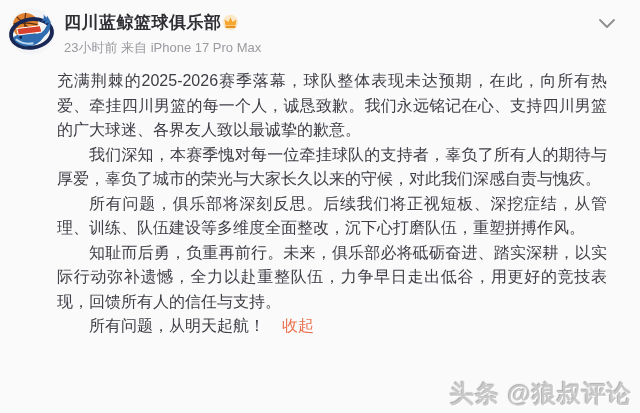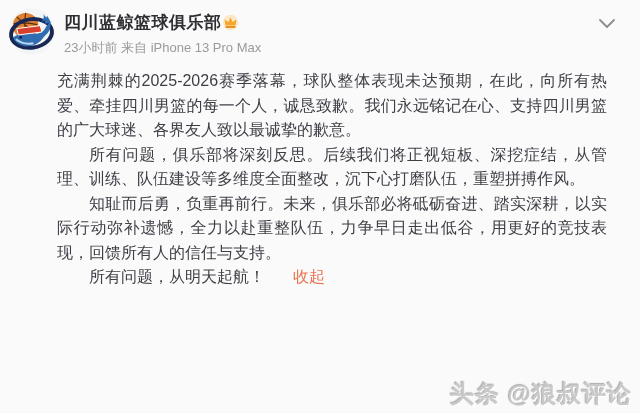--- a/index.html
+++ b/index.html
@@ -64,21 +64,21 @@
     font-size: 16px;
     line-height: 24.55px;
     color: #3e3e46;
     text-align: justify;
   }
   .post-body p { text-indent: 2em; }
   .post-body p.no-indent { text-indent: 0; }
   .collapse-link {
     color: #eb7350;
     text-decoration: none;
-    margin-left: 28px;
+    margin-left: 17px;
     cursor: pointer;
   }
 
   
   .watermark {
     position: absolute;
     right: 8px; bottom: 3px;
     font-size: 24px;
     font-weight: bold;
     color: #c9c9c9;
@@ -117,30 +117,31 @@
     <span class="author-name">四川蓝鲸篮球俱乐部</span>
     <span class="badge">
       <svg width="17" height="17" viewBox="0 0 20 20">
         <circle cx="10" cy="10" r="9" fill="#fcd9a0" opacity="0.55"></circle>
         <path d="M4 13.5 L3 6.5 L7.5 9.5 L10 4 L12.5 9.5 L17 6.5 L16 13.5 Z" fill="#f6a62c"></path>
         <rect x="4" y="14" width="12" height="2.4" rx="1" fill="#e5921f"></rect>
       </svg>
     </span>
   </div>
 
-  <div class="meta-row">23小时前 来自 iPhone 13 Pro Max</div>
+  <div class="meta-row">23小时前 来自 iPhone 17 Pro Max</div>
 
   <div class="collapse-chevron">
     <svg width="18" height="12" viewBox="0 0 18 12">
       <polyline points="2,2 9,9 16,2" fill="none" stroke="#8d8d92" stroke-width="1.8" stroke-linecap="round" stroke-linejoin="round"></polyline>
     </svg>
   </div>
 
   <div class="post-body">
     <p class="no-indent">充满荆棘的2025-2026赛季落幕，球队整体表现未达预期，在此，向所有热爱、牵挂四川男篮的每一个人，诚恳致歉。我们永远铭记在心、支持四川男篮的广大球迷、各界友人致以最诚挚的歉意。</p>
+    <p>我们深知，本赛季愧对每一位牵挂球队的支持者，辜负了所有人的期待与厚爱，辜负了城市的荣光与大家长久以来的守候，对此我们深感自责与愧疚。</p>
     <p>所有问题，俱乐部将深刻反思。后续我们将正视短板、深挖症结，从管理、训练、队伍建设等多维度全面整改，沉下心打磨队伍，重塑拼搏作风。</p>
     <p>知耻而后勇，负重再前行。未来，俱乐部必将砥砺奋进、踏实深耕，以实际行动弥补遗憾，全力以赴重整队伍，力争早日走出低谷，用更好的竞技表现，回馈所有人的信任与支持。</p>
     <p><span>所有问题，从明天起航！</span><a class="collapse-link">收起</a></p>
   </div>
 
   <div class="watermark">头条 @狼叔评论</div>
 
 </div>
 
 </body></html>

